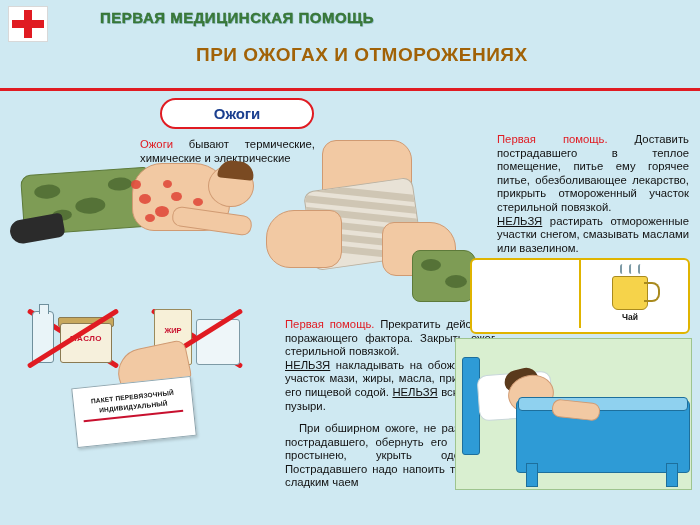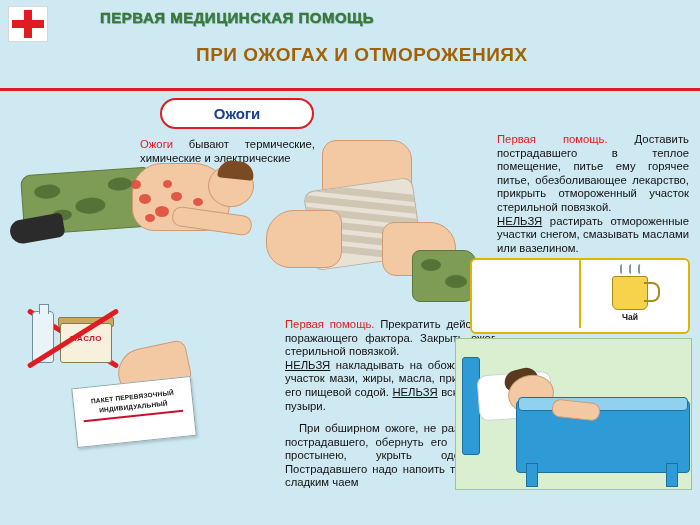--- a/index.html
+++ b/index.html
@@ -546,20 +546,26 @@
   </div>
 
   <div class="crossbox cb1 xmark">
     <div class="bottle"></div>
     <div class="jar-lid"></div>
     <div class="jar">
       <div class="jar-label">МАСЛО</div>
     </div>
   </div>
 
+  <div class="crossbox cb2 xmark">
+    <div class="pack">
+      <div class="pack-text">ЖИР</div>
+    </div>
+    <div class="tube"></div>
+  </div>
 
   <div class="hand-giving"></div>
   <div class="packet">
     <div class="packet-line packet-l1">ПАКЕТ ПЕРЕВЯЗОЧНЫЙ</div>
     <div class="packet-line packet-l2">ИНДИВИДУАЛЬНЫЙ</div>
     <div class="packet-stripe"></div>
   </div>
 
   <div class="bandage-scene">
     <div class="arm-upper"></div>

